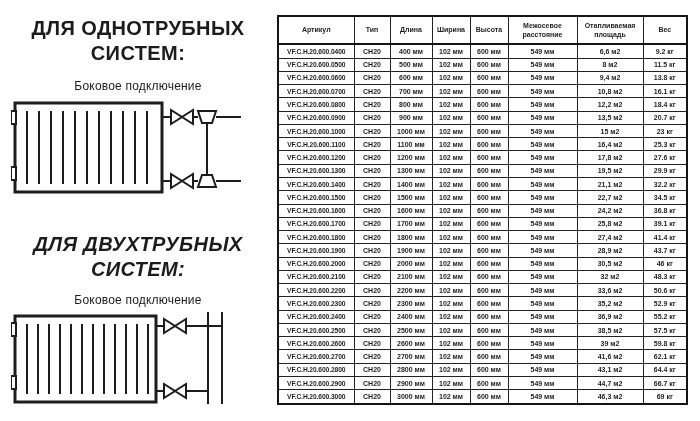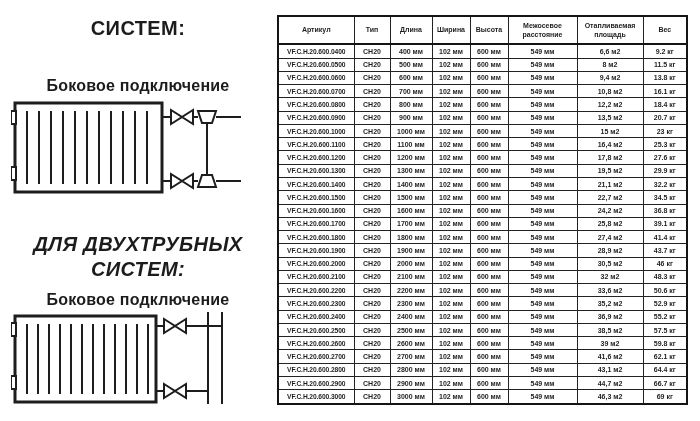--- a/index.html
+++ b/index.html
@@ -12,21 +12,21 @@
   }
   .left-panel{
     position:absolute;left:0;top:0;width:276px;height:421px;
     text-align:center;
   }
   .section-title{
     font-weight:800;font-size:20px;line-height:25px;
     letter-spacing:0.4px;color:#1c1c1c;
   }
   .section-subtitle{
-    font-weight:700;font-size:16px;line-height:22px;
+    font-weight:400;font-size:12px;line-height:22px;
     letter-spacing:0.2px;color:#1c1c1c;
   }
   .t1{position:absolute;top:16px;left:0;right:0;}
   .s1{position:absolute;top:75px;left:0;right:0;}
   .d1{position:absolute;top:99px;left:11px;}
   .t2{position:absolute;top:232px;left:0;right:0;font-style:italic;}
   .s2{position:absolute;top:289px;left:0;right:0;}
   .d2{position:absolute;top:312px;left:11px;}
   svg{display:block;}
 
@@ -47,20 +47,21 @@
   th{font-size:7px;line-height:1.35;white-space:normal;height:26px;border-bottom:2px solid #141414;}
   td{font-size:7px;}
   td.col-article{font-size:6.7px;letter-spacing:-0.1px;}
 </style>
 </head>
 <body>
 
 <div class="left-panel">
 
   <div class="section-title t1">
+    <div>ДЛЯ ОДНОТРУБНЫХ</div>
     <div>СИСТЕМ:</div>
   </div>
   <div class="section-subtitle s1">Боковое подключение</div>
 
   <svg class="d1" width="232" height="98" viewBox="0 0 232 98">
     <g stroke="#1d1d1d" fill="none">
 
       <rect x="4" y="4" width="147" height="89" stroke-width="3"></rect>
 
       <g stroke-width="2">

